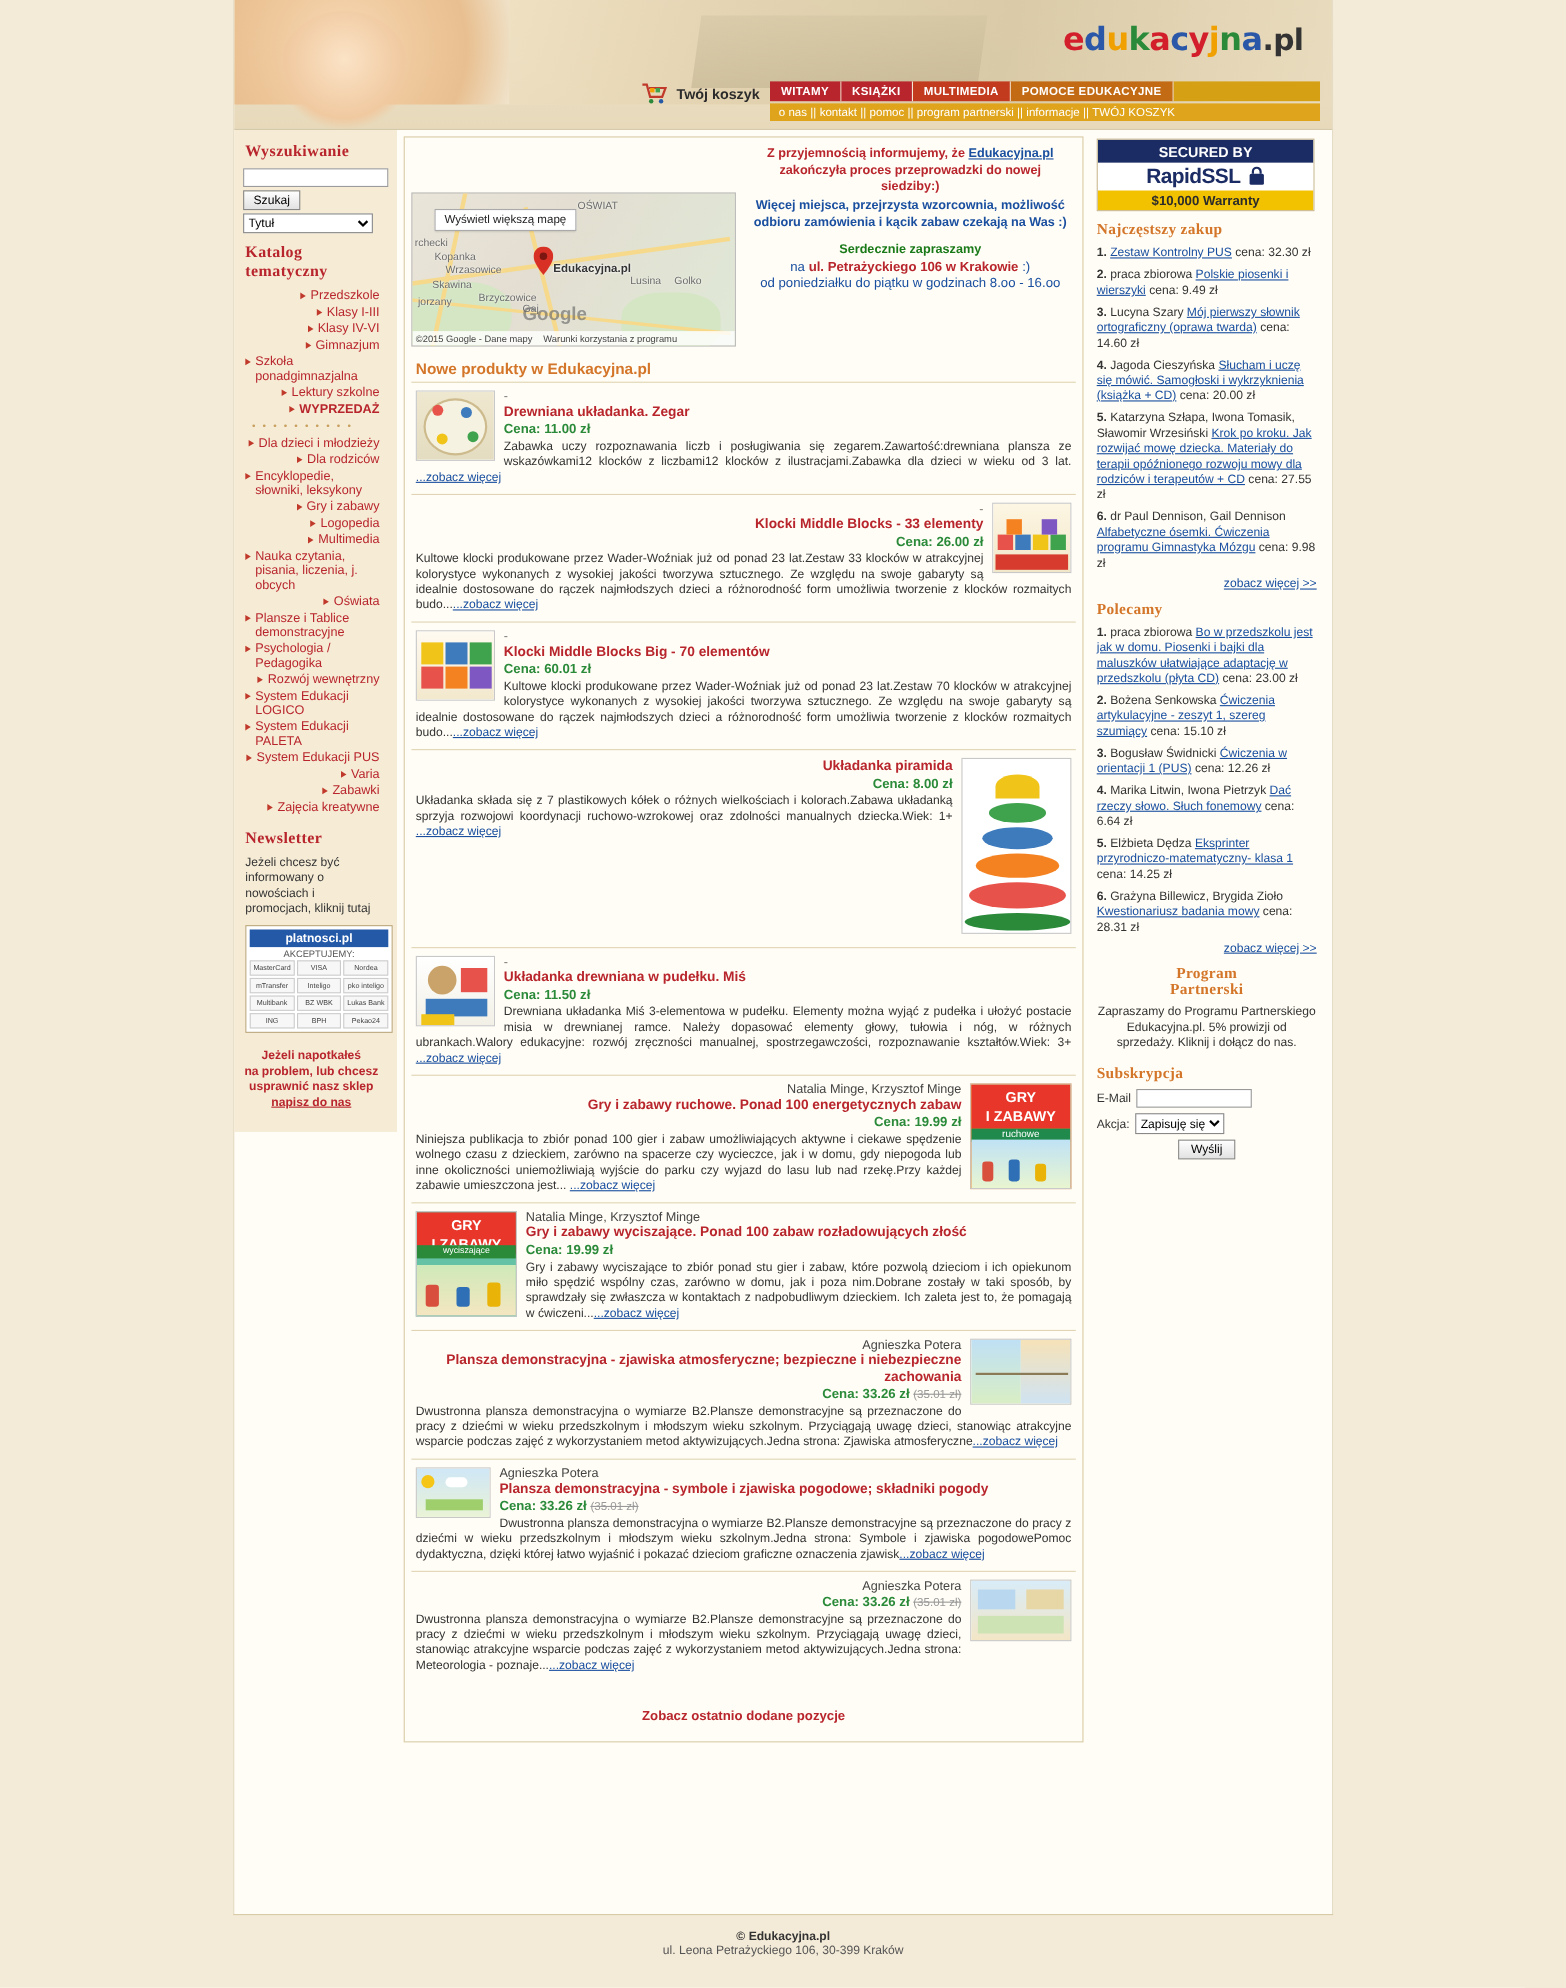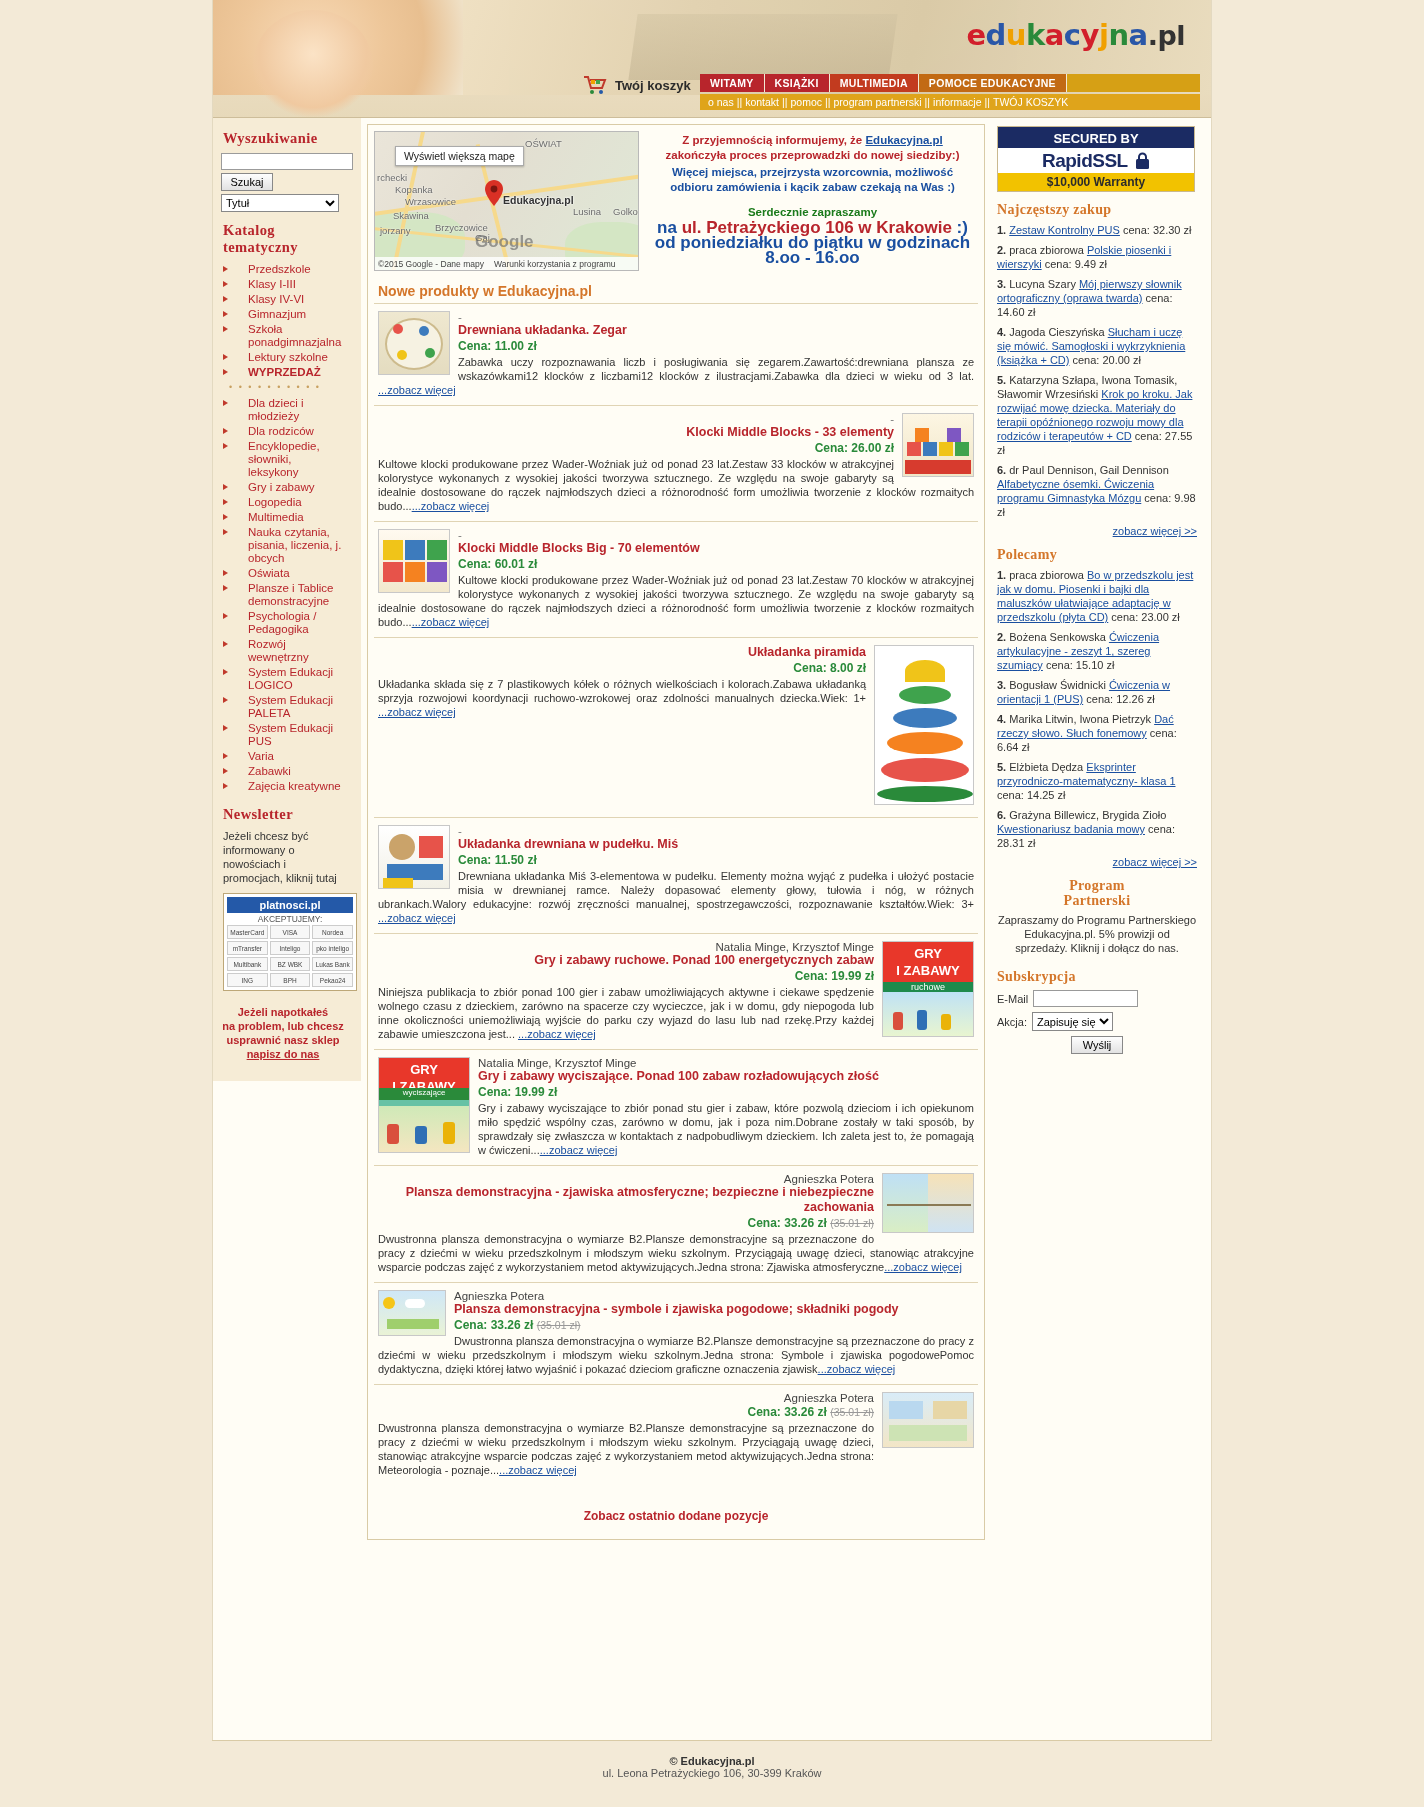--- a/index.html
+++ b/index.html
@@ -103,21 +103,21 @@
   .btn-szukaj {
     width:52px; height:18px; font-size:11px; border:1px solid #888;
     background:linear-gradient(to bottom,#fefefe,#e2e2e2); cursor:pointer;
     margin-bottom:3px;
   }
   .sel-tytul {
     width:118px; height:18px; font-size:11px; border:1px solid #888; background:#fff;
   }
   .cat-list { margin-top:4px; }
   .cat-item {
-    display:flex; align-items:flex-start; gap:20px; padding:1px 0 1px 2px; line-height:13px;
+    display:flex; align-items:flex-start; gap:4px; padding:1px 0 1px 2px; line-height:13px;justify-content:flex-end;
   }
   .cat-item .bullet {
     width:0;height:0;border-left:5px solid #c0392b;border-top:3.5px solid transparent;
     border-bottom:3.5px solid transparent; margin-top:3px; flex:0 0 5px;
   }
   .cat-item a { color:#b8252c; font-size:11.5px; text-decoration:none; }
   .cat-sale a { color:#b8252c; font-weight:bold; }
   .dotrow { margin:2px 0 2px 8px; color:#c8a060; font-size:9px; letter-spacing:2px;}
   .news-text { font-size:11px; color:#333; line-height:14px; margin:2px 2px 8px 2px;}
   .pay-box {
@@ -131,22 +131,23 @@
     display:flex;align-items:center;justify-content:center;color:#444;overflow:hidden;
   }
   .help-box { text-align:center; font-size:11px; margin-top:14px; line-height:14px;}
   .help-box b{color:#b8252c;}
   .help-box a{color:#b8252c;font-weight:bold;}
 
   
   .content-inner { border:1px solid #d9cba6; background:#fffdf5; padding:6px; }
   .top-row { display:flex; gap:8px; }
   .map-box {
-    width:265px; height:140px; position:relative; border:1px solid #b9b9b9; overflow:hidden;
+    width:295px; height:140px; position:relative; border:1px solid #b9b9b9; overflow:hidden;
     background:#e8e3d8;
+    margin-top:44px;
   }
   .map-bg{position:absolute;inset:0;background:
      linear-gradient(120deg,#eae5d9 0%, #e3ded1 40%, #dfe8d6 100%);}
   .map-road{position:absolute;background:#f6d98b;}
   .map-road.r1{left:-10px;top:60px;width:300px;height:4px;transform:rotate(-8deg);}
   .map-road.r2{left:30px;top:-10px;width:4px;height:170px;transform:rotate(12deg);}
   .map-road.r3{left:120px;top:10px;width:4px;height:160px;transform:rotate(-14deg);}
   .map-road.r4{left:-10px;top:110px;width:300px;height:3px;transform:rotate(6deg);}
   .map-green{position:absolute;background:#d4e6c4;border-radius:40%;}
   .map-btn {
@@ -166,21 +167,21 @@
   .map-foot{
     position:absolute;left:0;bottom:0;width:100%;height:13px;background:rgba(255,255,255,.82);
     font-size:8.5px;color:#444;display:flex;align-items:center;gap:10px;padding-left:3px;
   }
 
   .notice { flex:1; padding:2px 4px 0 4px; text-align:center; line-height:15px;}
   .notice .l1 { color:#b8252c; font-weight:bold; font-size:11.5px;}
   .notice .l1 a{color:#1a4fa0;}
   .notice .l2 { color:#1a4fa0; font-weight:bold; font-size:11.5px; margin-top:2px;}
   .notice .l3 { color:#1a7a1a; font-weight:bold; font-size:11.5px; margin-top:10px;}
-  .notice .l4 { color:#1a4fa0; font-weight:bold; font-size:17px;}
+  .notice .l4 { color:#1a4fa0; font-weight:normal; font-size:12px;}
   .notice .l4 b{color:#b8252c;}
 
   .sect-title {
     color:#d4762a; font-size:14px; font-weight:bold; margin:12px 0 4px 4px;
     font-family:"Liberation Sans", sans-serif;
   }
   .prod {
     border-top:1px solid #e0d4b4; padding:7px 4px 8px 4px; position:relative; overflow:hidden;
   }
   .prod:first-of-type{border-top:none;}

